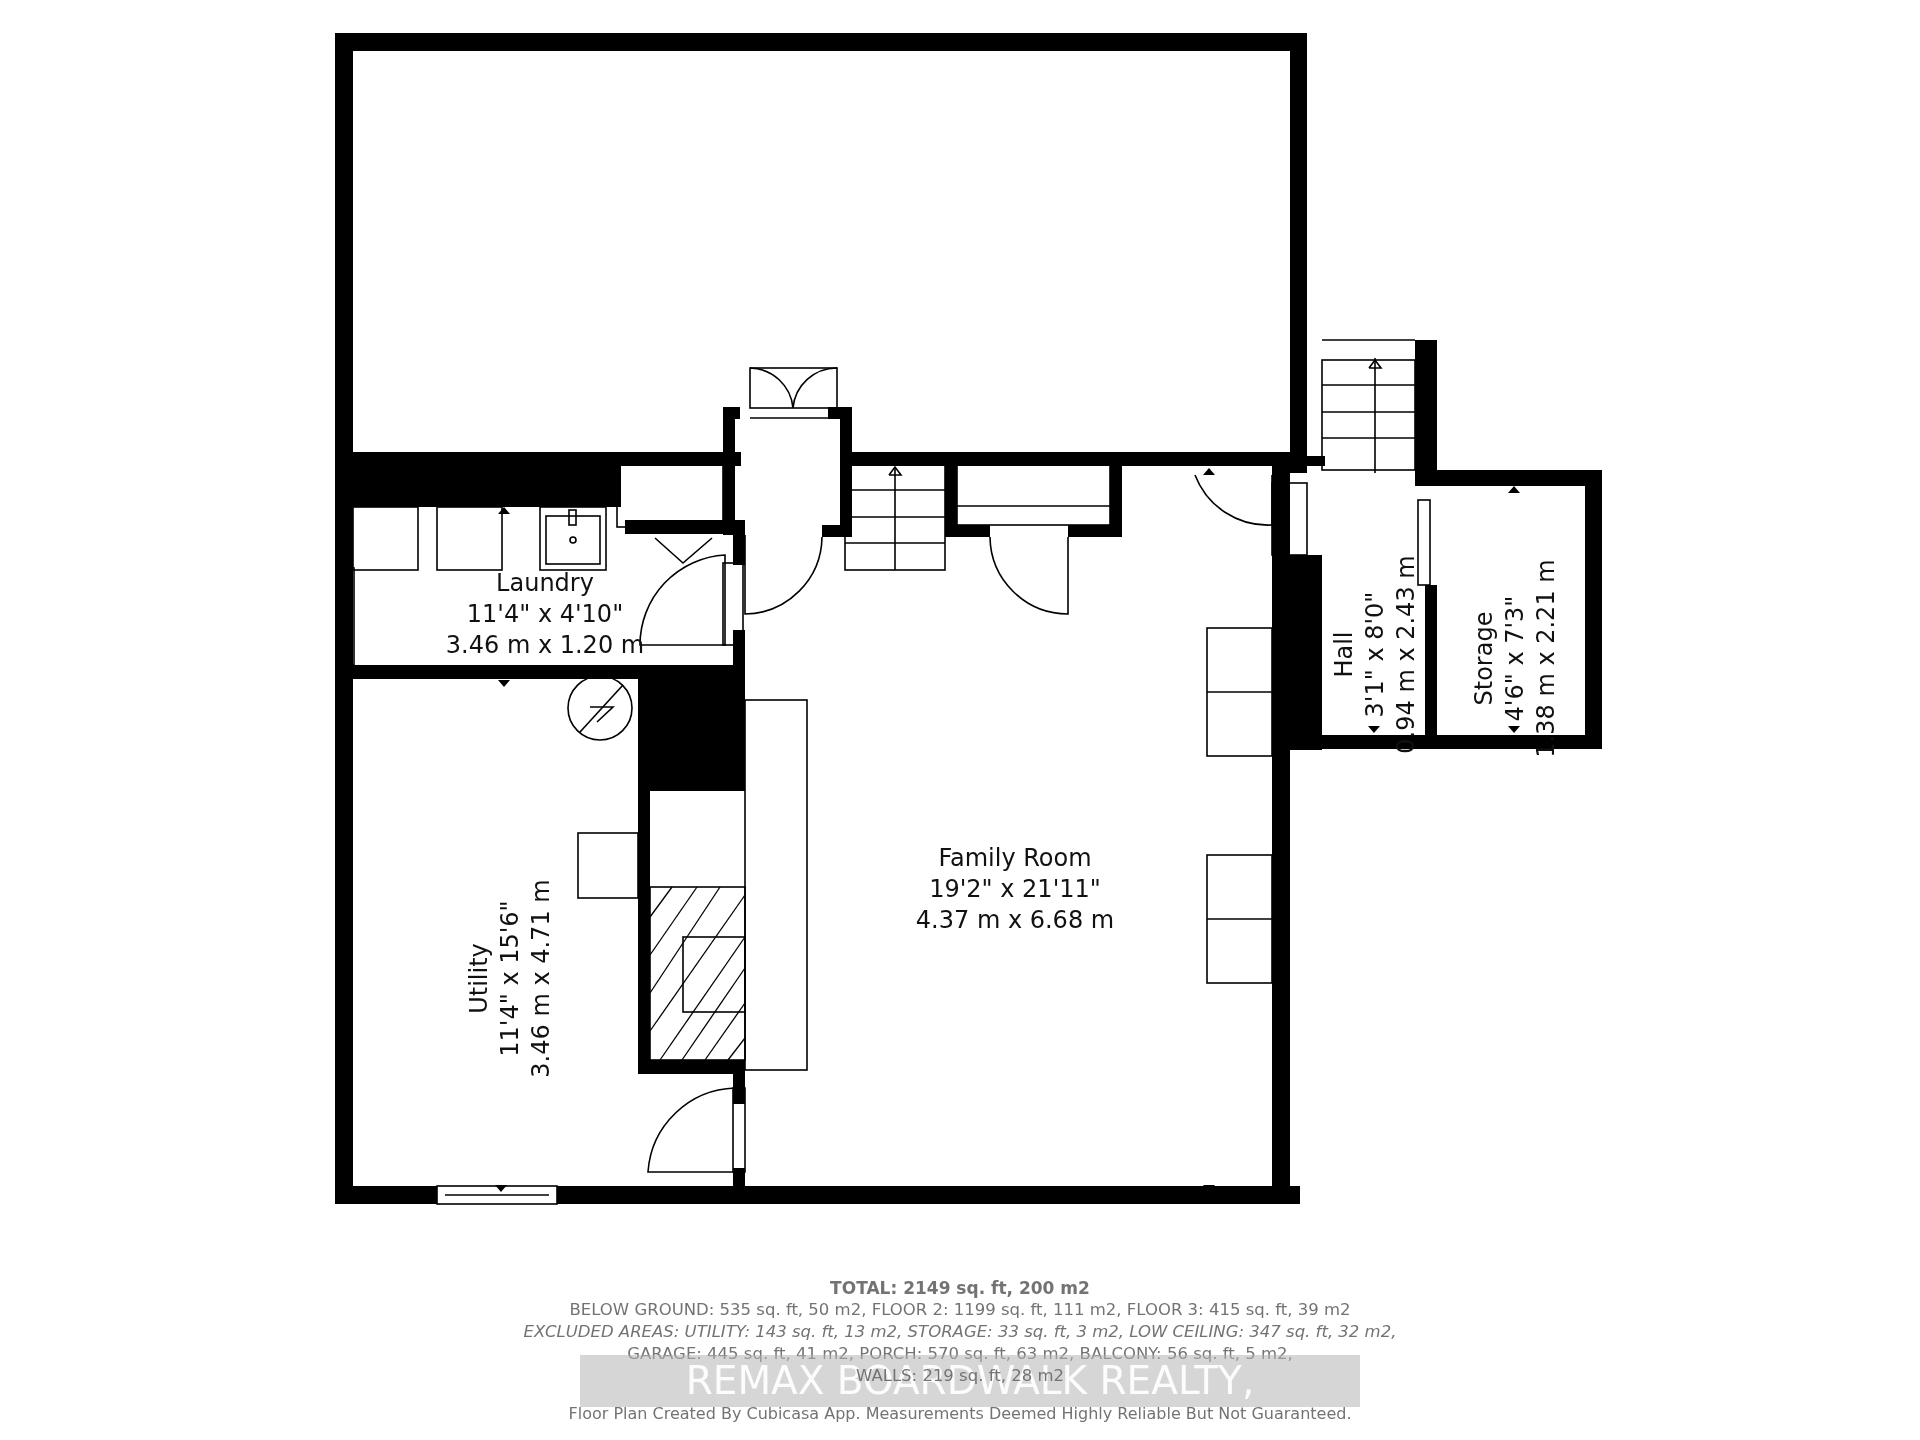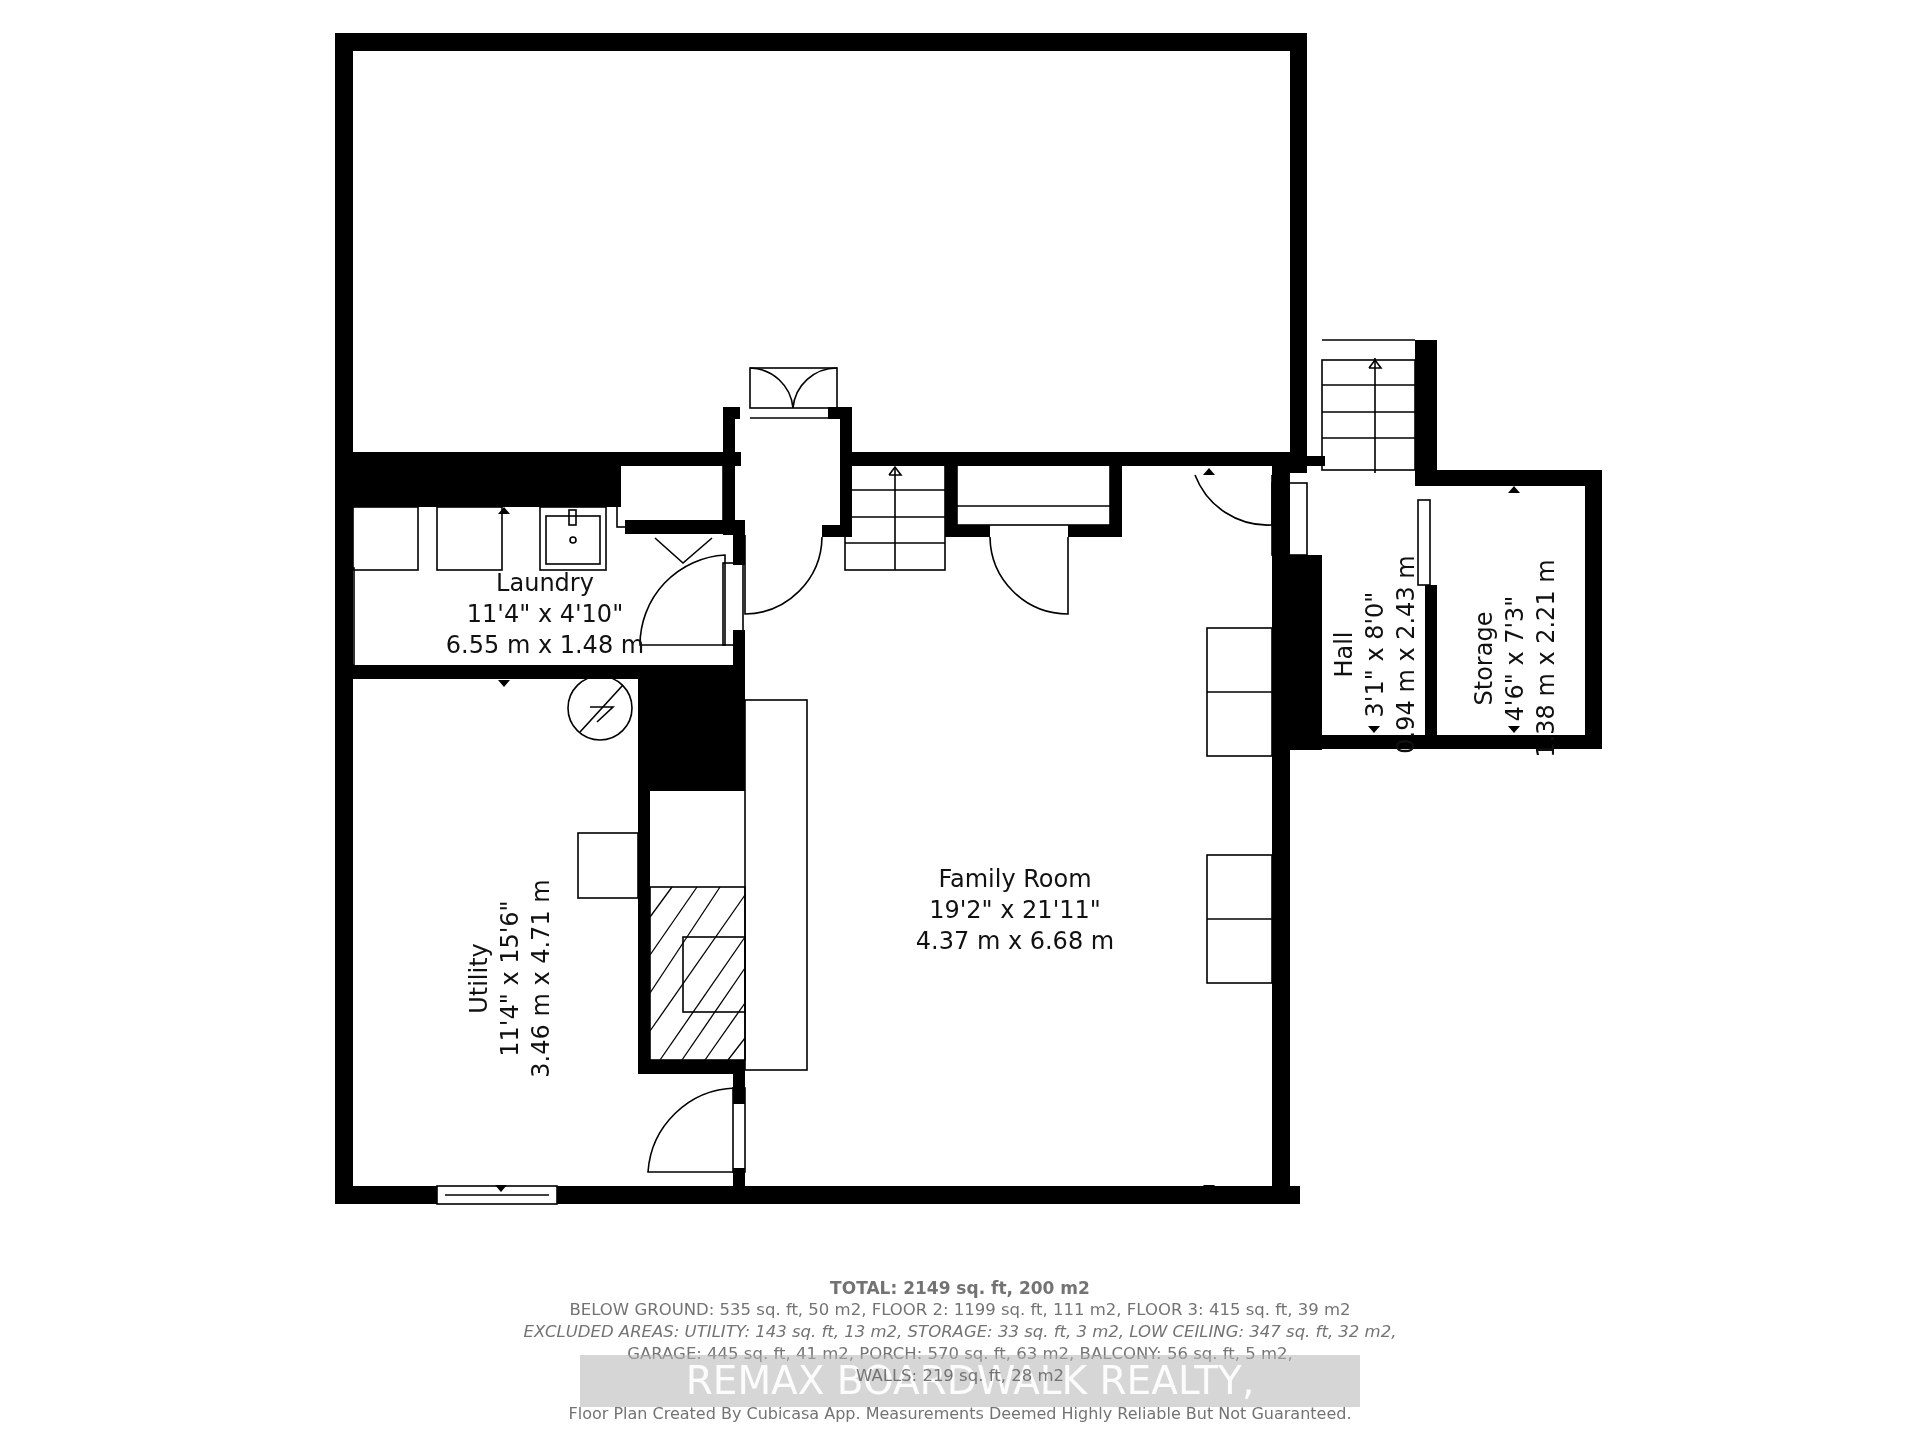--- a/index.html
+++ b/index.html
@@ -153,24 +153,24 @@
     <polygon points="1368,726 1374,733 1380,726"></polygon>
     <polygon points="1508,726 1514,733 1520,726"></polygon>
     <polygon points="1508,493 1514,486 1520,493"></polygon>
     <polygon points="495,1185 501,1192 507,1185"></polygon>
   </g>
 </svg>
 
 <div class="label" style="left:420px; top:568px; width:250px;">
   <div>Laundry</div>
   <div>11'4" x 4'10"</div>
-  <div>6.55 m x 1.48 m</div>
+  <div>3.46 m x 1.20 m</div>
 </div>
 
-<div class="label" style="left:890px; top:864px; width:250px;">
+<div class="label" style="left:890px; top:843px; width:250px;">
   <div>Family Room</div>
   <div>19'2" x 21'11"</div>
   <div>4.37 m x 6.68 m</div>
 </div>
 
 <div class="label rot" style="left:385px; top:932px; width:250px;">
   <div>Utility</div>
   <div>11'4" x 15'6"</div>
   <div>3.46 m x 4.71 m</div>
 </div>

